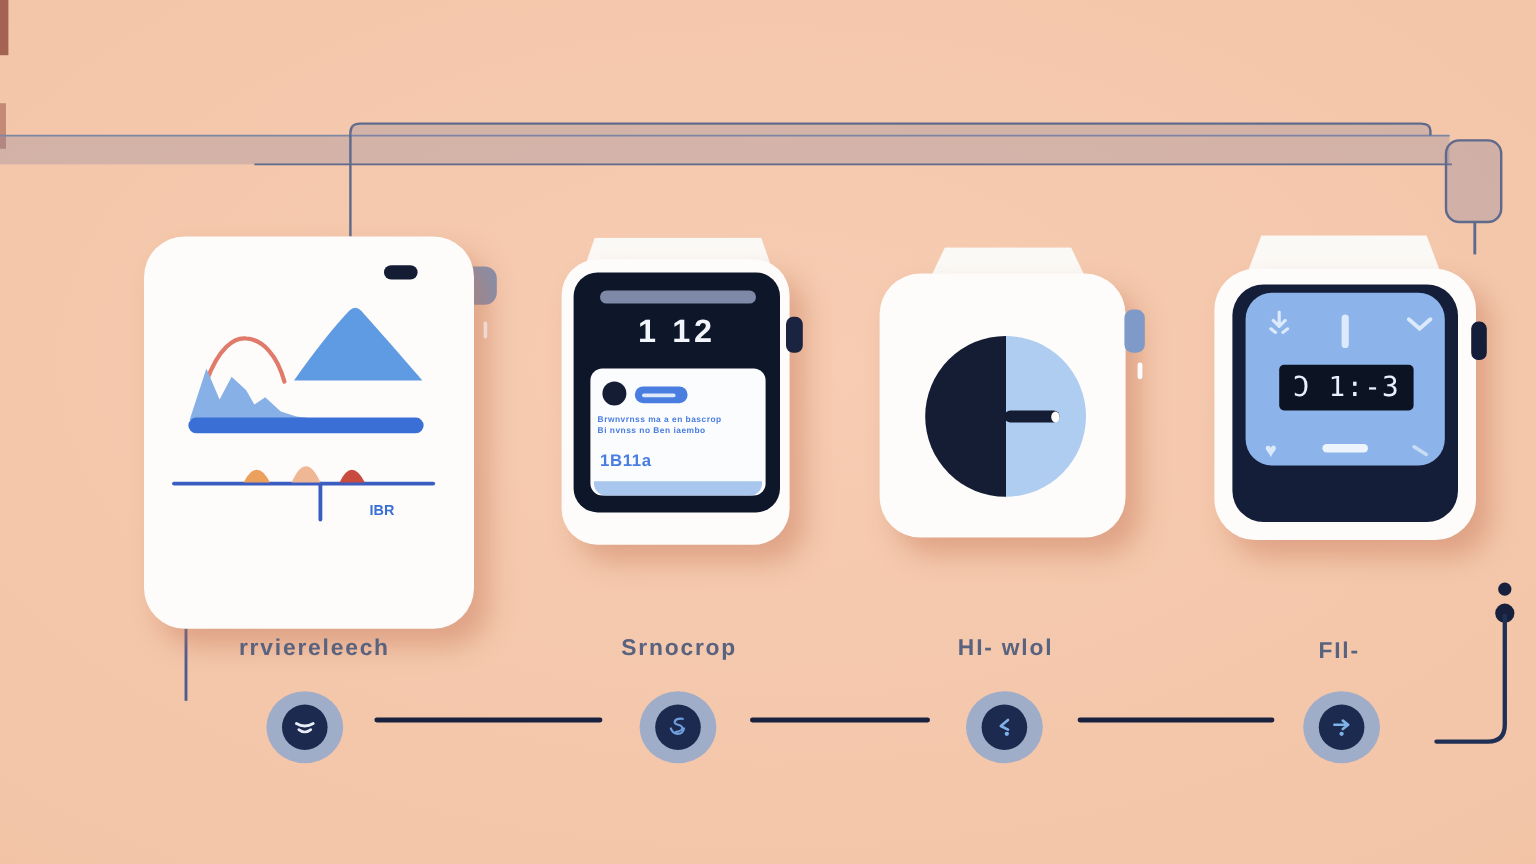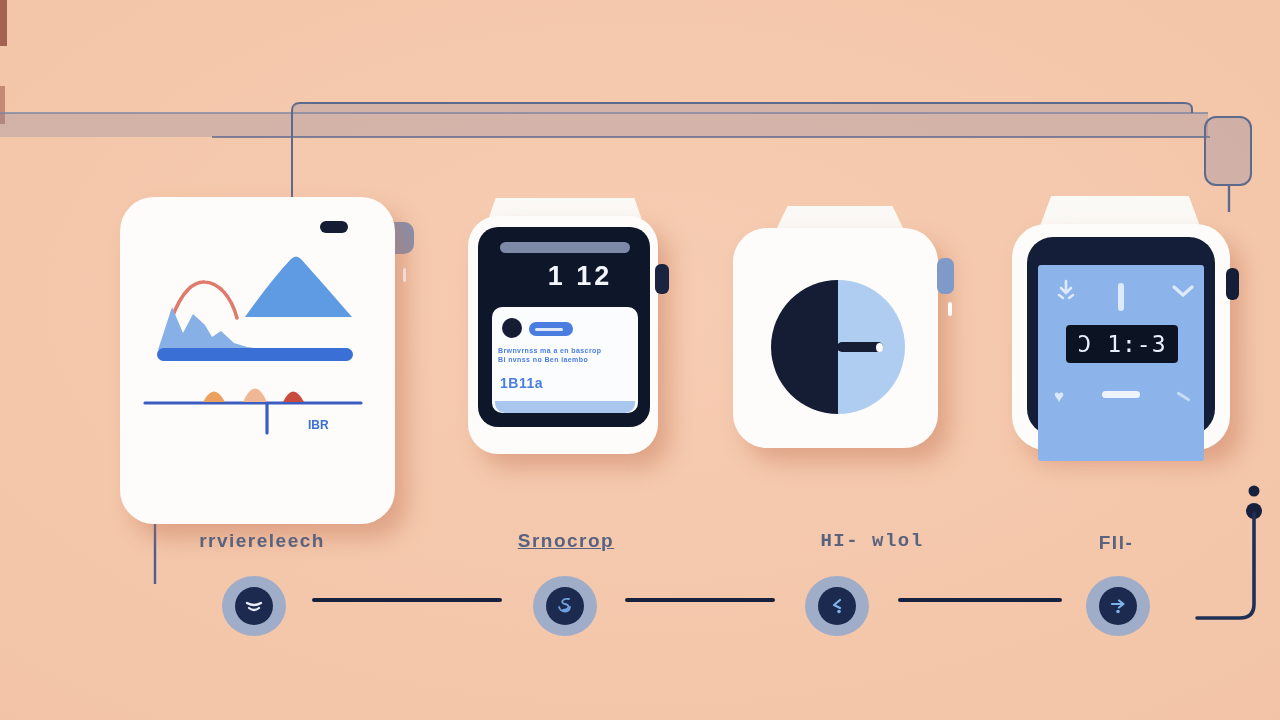--- a/index.html
+++ b/index.html
@@ -80,21 +80,21 @@
       <path d="M163,205 Q173,184 184,205 Z" fill="#c94a3e"></path>
       <text x="188" y="232" font-size="12" font-weight="bold" fill="#3a6fd6" font-family="Liberation Sans, sans-serif" id="chart-badge-svg">IBR</text>
     </svg>
   </div>
 
   <div class="strap" style="left:488px;top:198px;width:154px;height:22px;clip-path:polygon(5% 0,95% 0,100% 100%,0 100%);"></div>
   <div class="card devshadow" style="left:468px;top:216px;width:190px;height:238px;border-radius:30px;"></div>
   <div class="abs" style="left:655px;top:264px;width:14px;height:30px;background:#1a2440;border-radius:6px;"></div>
   <div class="abs" style="left:478px;top:227px;width:172px;height:200px;background:#0e1629;border-radius:20px;">
     <div class="abs" style="left:22px;top:15px;width:130px;height:11px;background:#7d89a6;border-radius:6px;"></div>
-    <div class="abs" style="left:16px;top:34px;width:172px;text-align:center;color:#f2f5fb;font-size:27px;font-weight:bold;letter-spacing:3px;">1 12</div>
+    <div class="abs" style="left:0;top:34px;width:172px;text-align:center;color:#f2f5fb;font-size:27px;font-weight:bold;letter-spacing:3px;">1 12</div>
 
     <div class="abs" style="left:14px;top:80px;width:146px;height:106px;background:#fbfcfe;border-radius:10px;">
       <div class="abs" style="left:10px;top:11px;width:20px;height:20px;background:#141d33;border-radius:50%;"></div>
       <div class="abs" style="left:37px;top:15px;width:44px;height:14px;background:#4a7de0;border-radius:7px;">
         <div class="abs" style="left:6px;top:6px;width:28px;height:2.5px;background:#dfe9fb;border-radius:2px;"></div>
       </div>
       <div class="abs notif-line" style="left:6px;top:39px;width:134px;">Brwnvrnss ma a en bascrop</div>
       <div class="abs notif-line" style="left:6px;top:48px;width:134px;">Bi nvnss no Ben iaembo</div>
       <div class="abs" style="left:8px;top:68px;color:#4a7de0;font-size:14px;font-weight:bold;letter-spacing:.5px;">1B11a</div>
       <div class="abs" style="left:3px;top:94px;width:140px;height:12px;background:#a9c6ee;border-radius:0 0 10px 10px;"></div>
@@ -107,41 +107,41 @@
   <div class="abs" style="left:948px;top:302px;width:4px;height:14px;background:#fdfcfa;border-radius:2px;"></div>
   <div class="abs" style="left:771px;top:280px;width:134px;height:134px;border-radius:50%;background:linear-gradient(90deg,#141d33 50%,#aecdf0 50%);">
     <div class="abs" style="left:66px;top:62px;width:46px;height:10px;background:#141d33;border-radius:5px;"></div>
     <div class="abs" style="left:105px;top:63px;width:7px;height:9px;background:#fdfcfa;border-radius:50%;"></div>
   </div>
 
   <div class="strap" style="left:1040px;top:196px;width:160px;height:30px;clip-path:polygon(7% 0,93% 0,100% 100%,0 100%);"></div>
   <div class="card devshadow" style="left:1012px;top:224px;width:218px;height:226px;"></div>
   <div class="abs" style="left:1226px;top:268px;width:13px;height:32px;background:#141e38;border-radius:6px;"></div>
   <div class="abs" style="left:1027px;top:237px;width:188px;height:198px;background:#141e38;border-radius:26px;"></div>
-  <div class="abs" style="left:1038px;top:265px;width:166px;height:196px;background:#8db4ea;border-radius:3px;">
+  <div class="abs" style="left:1038px;top:244px;width:166px;height:144px;background:#8db4ea;border-radius:22px;">
 
     <svg class="abs" style="left:16px;top:12px;" width="24" height="24" viewBox="0 0 24 24">
       <path d="M12,4 L12,14 M12,16 L7,11 M12,16 L17,11 M5,18 L9,21 M19,18 L15,21" stroke="#dceafb" stroke-width="2.6" fill="none" stroke-linecap="round"></path>
     </svg>
     <div class="abs" style="left:80px;top:18px;width:6px;height:28px;background:#dceafb;border-radius:3px;"></div>
     <svg class="abs" style="left:132px;top:18px;" width="26" height="16" viewBox="0 0 26 16">
       <path d="M4,4 L13,12 L22,4" stroke="#dceafb" stroke-width="3.2" fill="none" stroke-linecap="round"></path>
     </svg>
 
     <div class="abs" style="left:28px;top:60px;width:112px;height:38px;background:#0c1322;border-radius:4px;display:flex;align-items:center;justify-content:center;">
       <span style="color:#e8f1ff;font-family:'DejaVu Sans Mono',monospace;font-size:23px;letter-spacing:1px;">Ɔ 1:-3</span>
     </div>
     <div class="abs" style="left:64px;top:126px;width:38px;height:7px;background:#edf4fd;border-radius:4px;"></div>
     <div class="abs" style="left:16px;top:122px;font-size:17px;color:#dce9fb;">♥</div>
     <div class="abs" style="left:138px;top:130px;width:15px;height:3px;background:#c8dcf5;border-radius:2px;transform:rotate(32deg);"></div>
   </div>
 
   <div class="tl-label" style="left:262px;top:530px;">rrviereleech</div>
-  <div class="tl-label" style="left:566px;top:530px;text-decoration:underline;">Srnocrop</div>
-  <div class="tl-label" style="left:872px;top:530px;font-family:Liberation Mono, monospace;">HI- wlol</div>
+  <div class="tl-label" style="left:566px;top:530px;">Srnocrop</div>
+  <div class="tl-label" style="left:838px;top:530px;">HI- wlol</div>
   <div class="tl-label" style="left:1116px;top:532px;">FIl-</div>
 
   <div class="seg" style="left:312px;top:598px;width:190px;"></div>
   <div class="seg" style="left:625px;top:598px;width:150px;"></div>
   <div class="seg" style="left:898px;top:598px;width:164px;"></div>
 
   <div class="node-outer" style="left:222px;top:576px;">
     <div class="node-inner">
       <svg width="22" height="22" viewBox="0 0 22 22">
         <path d="M4,8 Q11,12 18,8" stroke="#e8edf8" stroke-width="2.4" fill="none" stroke-linecap="round"></path>

